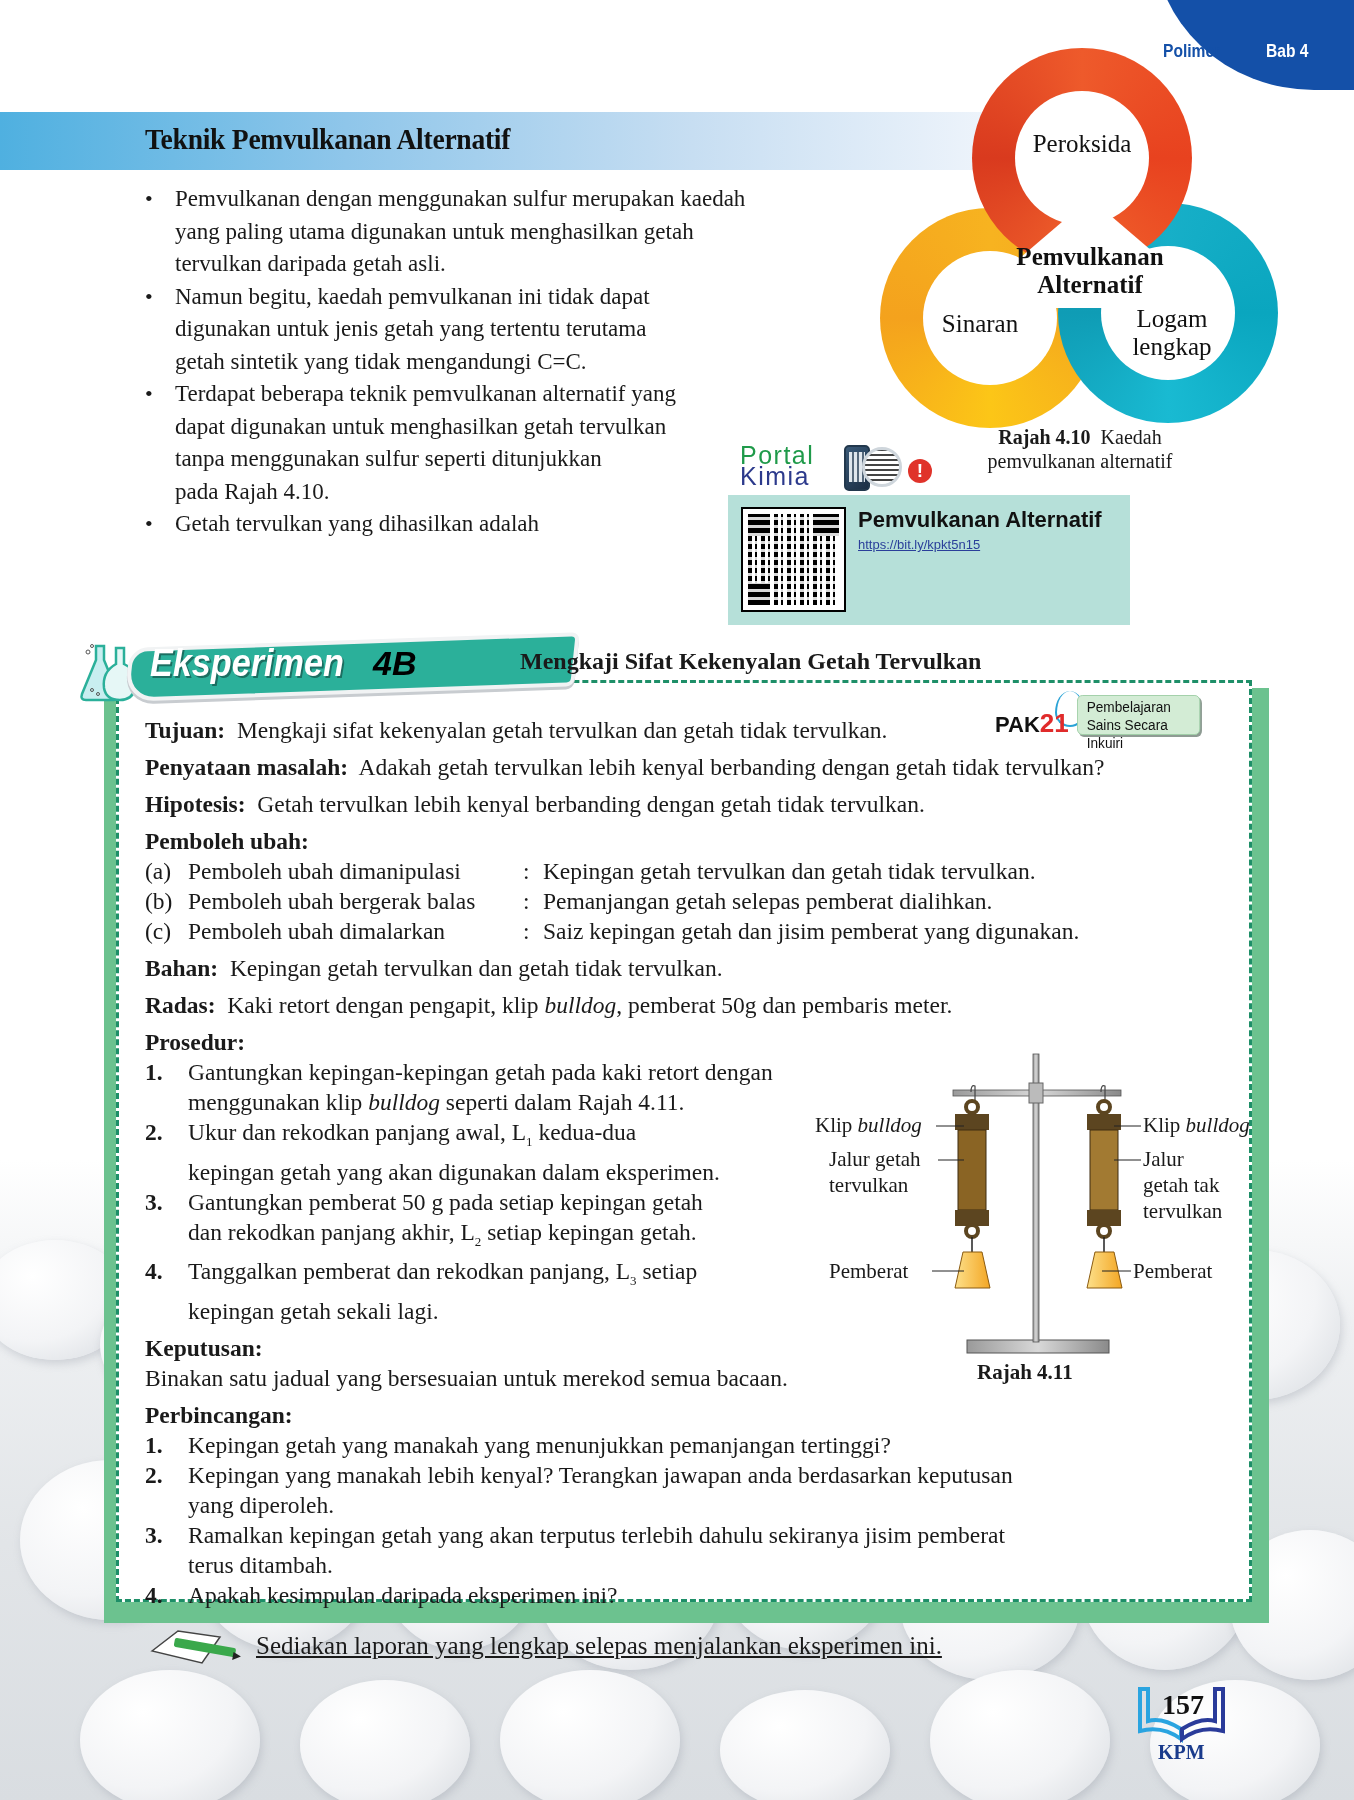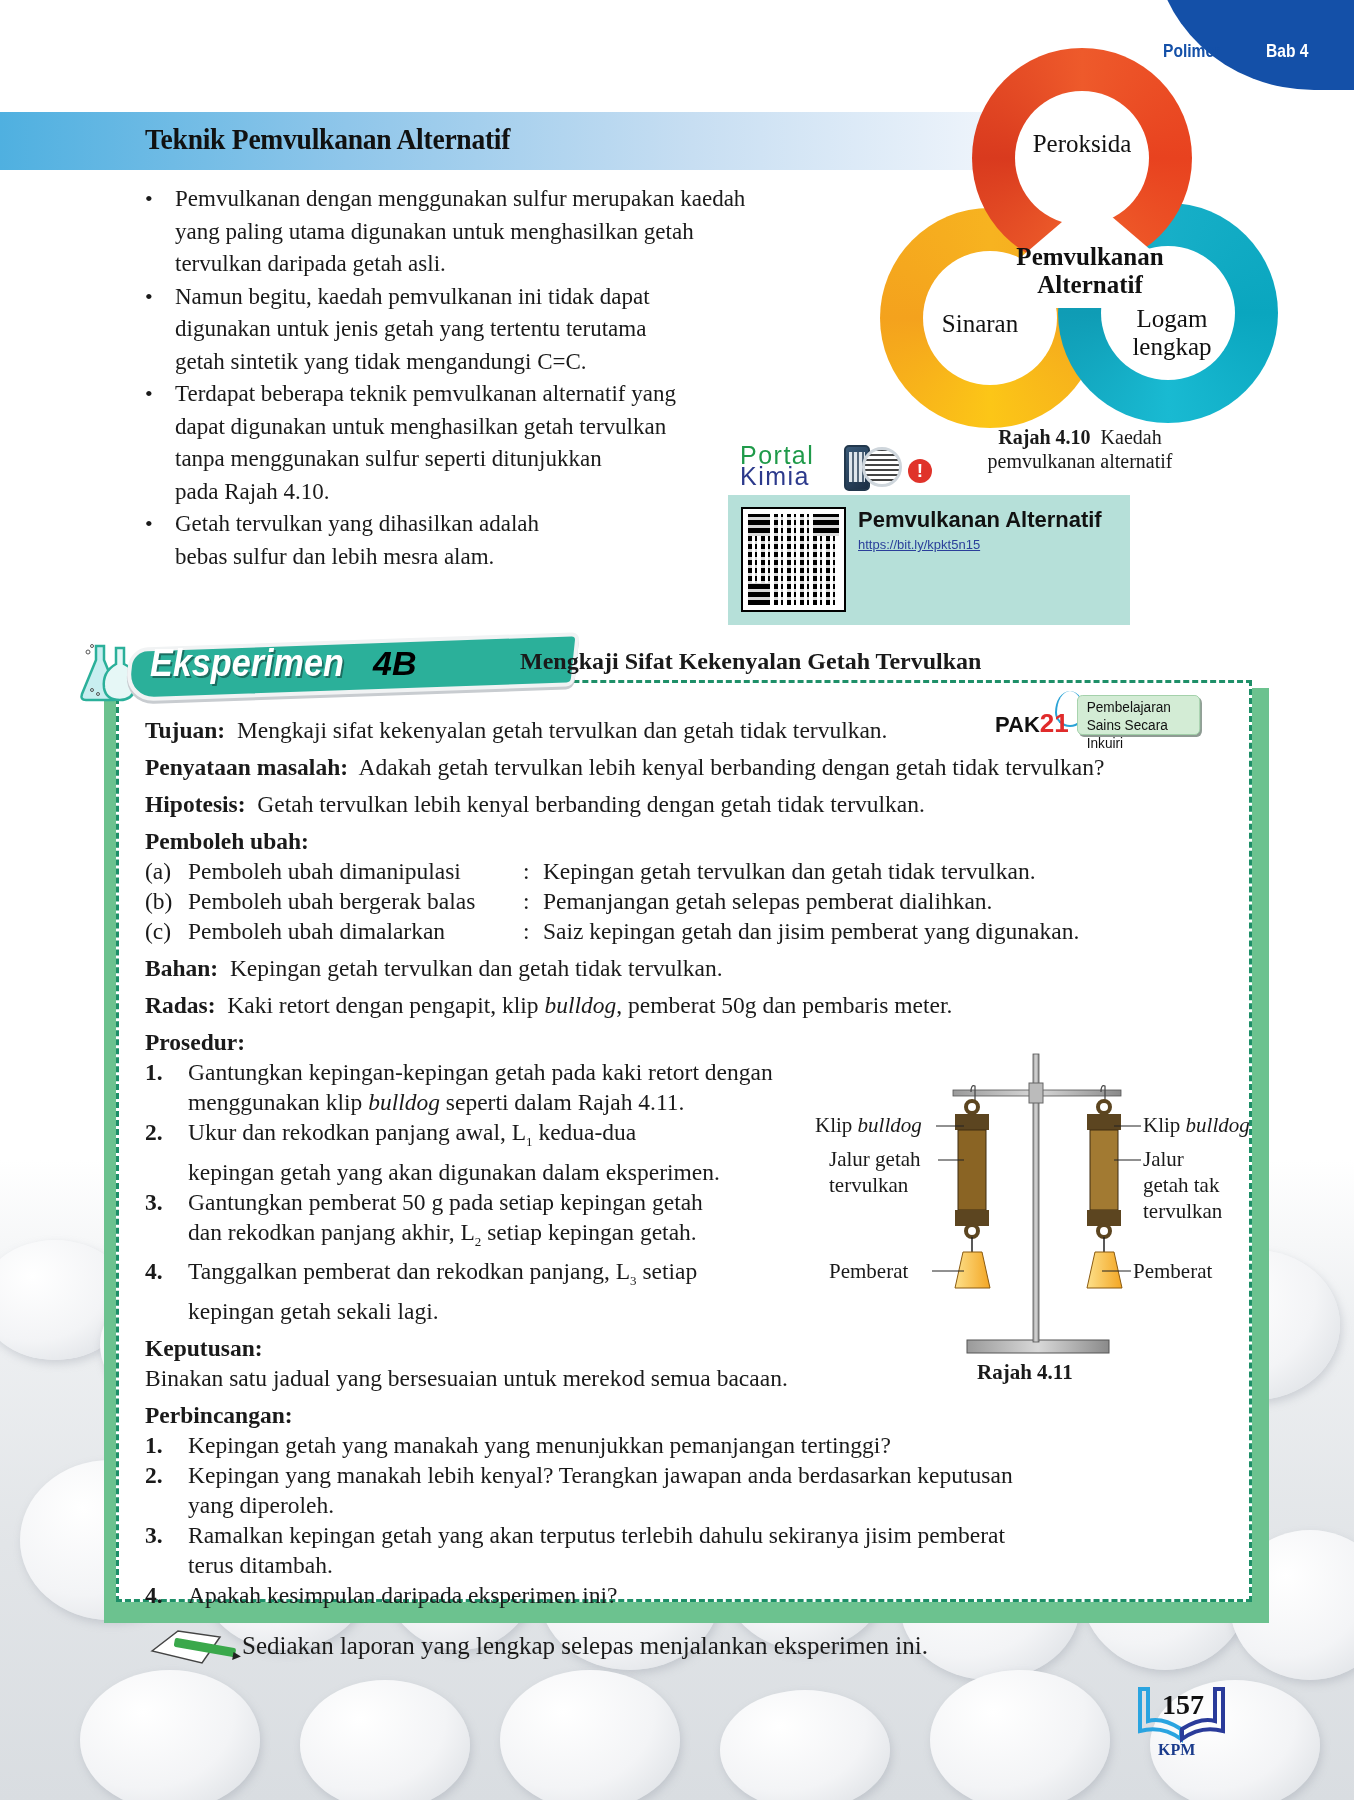--- a/index.html
+++ b/index.html
@@ -215,28 +215,28 @@
   sub { font-size: 13px; }
 
   
   .fig411 { position: absolute; left: 800px; top: 1050px; width: 450px; height: 350px; z-index: 3; margin-left: 11px; }
   .fig411 .lbl { position: absolute; font-size: 21px; line-height: 26px; white-space: nowrap; }
   .fig411 .cap { position: absolute; left: 166px; top: 310px; font-weight: bold; font-size: 21px; }
 
   .report-note {
     position: absolute; left: 150px; top: 1625px; z-index: 3; display: flex; align-items: center;
   }
-  .report-note .txt { font-size: 25px; white-space: nowrap; }
+  .report-note .txt { font-size: 25px; margin-left: 14px; white-space: nowrap; text-decoration: underline; }
 
   .page-num { position: absolute; left: 1134px; top: 1683px; width: 95px; height: 95px; z-index: 3; }
   .page-num .pn {
     position: absolute; left: 28px; top: 6px; font-size: 28px; font-weight: bold; color: #111;
   }
   .page-num .kpm {
-    position: absolute; left: 24px; top: 58px; font-size: 16px; font-weight: bold; color: #1a3b8c;
+    position: absolute; left: 24px; top: 58px; font-size: 20px; font-weight: bold; color: #1a3b8c;
   }
 </style>
 </head>
 <body>
 
 <div class="bg-bottom"></div>
 <div class="pebbles">
   <span style="left:-20px;top:40px;width:150px;height:120px"></span>
   <span style="left:100px;top:80px;width:170px;height:130px"></span>
   <span style="left:260px;top:60px;width:150px;height:140px"></span>
@@ -282,21 +282,20 @@
     <span class="ln">getah sintetik yang tidak mengandungi C=C.</span>
   </li>
   <li>
     <span class="ln">Terdapat beberapa teknik pemvulkanan alternatif yang</span>
     <span class="ln">dapat digunakan untuk menghasilkan getah tervulkan</span>
     <span class="ln">tanpa menggunakan sulfur seperti ditunjukkan</span>
     <span class="ln">pada Rajah 4.10.</span>
   </li>
   <li>
     <span class="ln">Getah tervulkan yang dihasilkan adalah</span>
-    <span class="ln">bebas sulfur dan lebih mesra alam.</span>
   </li>
 </ul>
 
 <div class="venn">
   <div class="ring yellow"></div>
   <div class="ring teal"></div>
   <div class="ring red"></div>
   <div class="hole red"></div>
   <div class="hole yellow"></div>
   <div class="hole teal"></div>

